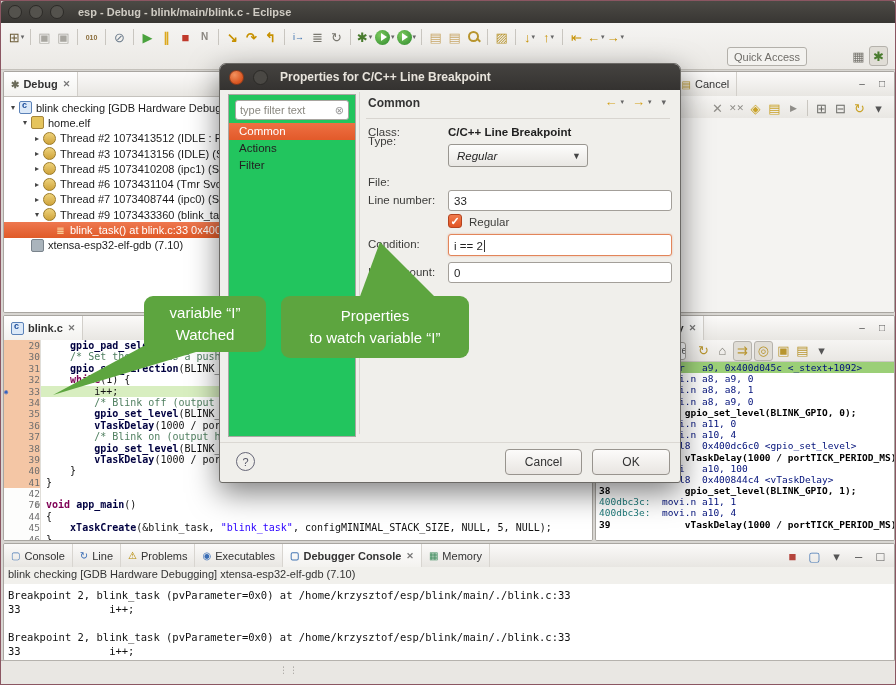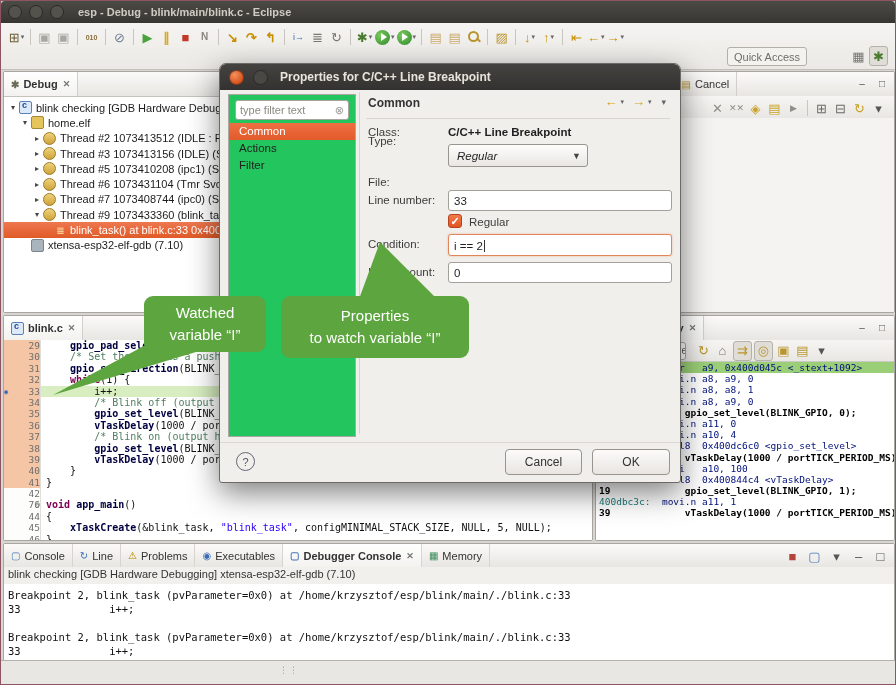--- a/index.html
+++ b/index.html
@@ -476,22 +476,23 @@
         <div class="drow"><span class="daddr">400dbc17:</span><span>  l32i.n a8, a9, 0</span></div>
         <div class="drow"><span class="daddr">400dbc19:</span><span>  addi.n a8, a8, 1</span></div>
         <div class="drow"><span class="daddr">400dbc1b:</span><span>  s32i.n a8, a9, 0</span></div>
         <div class="drow"><span class="dsrc">35             gpio_set_level(BLINK_GPIO, 0);</span></div>
         <div class="drow"><span class="daddr">400dbc1d:</span><span>  movi.n a11, 0</span></div>
         <div class="drow"><span class="daddr">400dbc1f:</span><span>  movi.n a10, 4</span></div>
         <div class="drow"><span class="daddr">400dbc21:</span><span>  call8  0x400dc6c0 &lt;gpio_set_level&gt;</span></div>
         <div class="drow"><span class="dsrc">36             vTaskDelay(1000 / portTICK_PERIOD_MS);</span></div>
         <div class="drow"><span class="daddr">400dbc24:</span><span>  movi   a10, 100</span></div>
         <div class="drow"><span class="daddr">400dbc28:</span><span>  call8  0x400844c4 &lt;vTaskDelay&gt;</span></div>
-        <div class="drow"><span class="dsrc">19             gpio_set_level(BLINK_GPIO, 1);</span></div>
+        <div class="drow"><span class="dsrc">38             gpio_set_level(BLINK_GPIO, 1);</span></div>
         <div class="drow"><span class="daddr">400dbc3c:</span><span>  movi.n a11, 1</span></div>
+        <div class="drow"><span class="daddr">400dbc3e:</span><span>  movi.n a10, 4</span></div>
         <div class="drow"><span class="dsrc">39             vTaskDelay(1000 / portTICK_PERIOD_MS);</span></div>
       </div>
   </div>
 
   <div class="panel" style="left:2px;top:542px;width:892px;height:118px;">
     <div class="phead" style="height:23px;">
       <span class="ctabs" id="console-tabs">
           <span class="ctab">
             <span class="cticon" style="color: rgb(74, 122, 181);">▢</span>
             <span>Console</span>
@@ -607,21 +608,21 @@
     <div class="dbutton" style="left:285px;width:77px;">Cancel</div>
     <div class="dbutton" style="left:372px;width:78px;">OK</div>
   </div>
 
   <svg class="tails" width="896" height="685">
     <polygon points="152,340 205,348 52,394" fill="#5da53f"></polygon>
     <polygon points="358,298 436,298 379,241" fill="#5da53f"></polygon>
   </svg>
 
   <div class="callout" style="left:143px;top:295px;width:122px;height:56px;">
+    <div>variable “I”</div>
     <div>Watched</div>
-    <div>variable “I”</div>
   </div>
   <div class="callout" style="left:280px;top:295px;width:188px;height:62px;">
     <div>Properties</div>
     <div>to watch variable “I”</div>
   </div>
 
 </div>
 
 </body></html>

